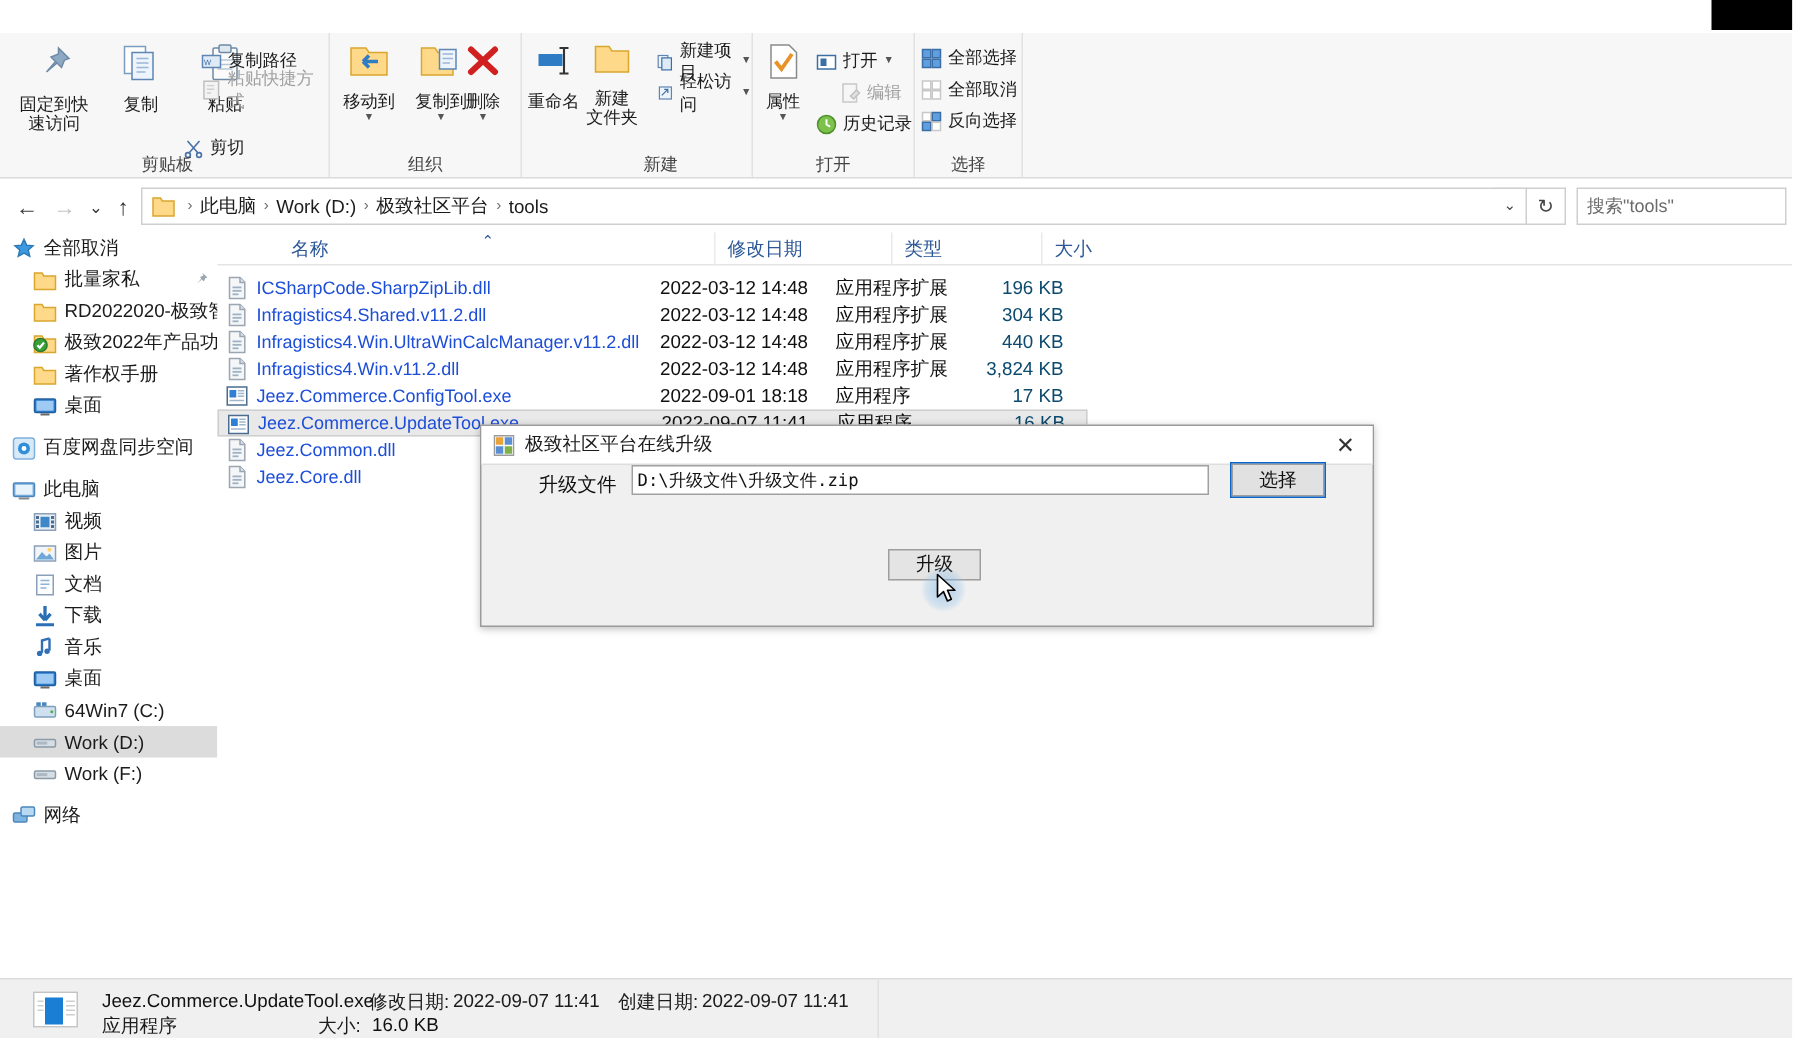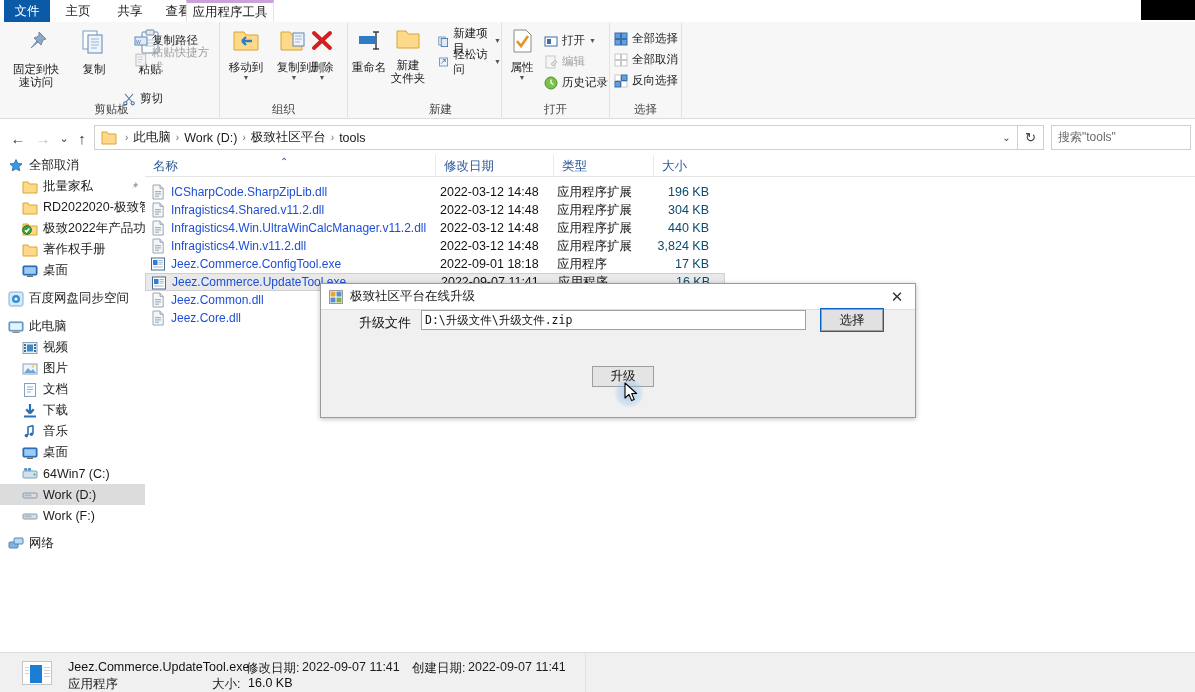--- a/index.html
+++ b/index.html
@@ -145,21 +145,21 @@
     background: #ffffff;
   }
   .colhead {
     position: absolute; left: 0; top: 0; width: 1050px; height: 22px;
     border-bottom: 1px solid #e4e4e4;
     font-size: 12.5px; color: #2b5797;
   }
   .colhead .ch {
     position: absolute; top: 0; height: 22px;
     display: flex; align-items: center; padding-left: 8px;
-    border-left: 1px solid #eaeaea; cursor: default;
+    border-left: 1px solid #eaeaea; cursor: default; margin-left: 41px;
   }
   .sortarrow {
     position: absolute; left: 135px; top: 1px; font-size: 10px; color: #2b5797;
   }
   .row {
     position: absolute; left: 0; width: 580px; height: 18px;
     display: flex; align-items: center; cursor: default;
   }
   .row.sel { background: #e9e9e9; border: 1px solid #cfcfcf; }
   .fname { position: absolute; left: 26px; font-size: 12px; color: #1d4ed8; white-space: nowrap; }
@@ -234,37 +234,20 @@
 </style>
 </head>
 <body>
 
 <div id="app">
 
   <div class="titlestrip">
     <div class="black-notch"></div>
   </div>
 
-  <div class="tabbar">
-    <div class="tab file">
-        <span>文件</span>
-      </div>
-    <div class="tab home">
-        <span>主页</span>
-      </div>
-    <div class="tab share">
-        <span>共享</span>
-      </div>
-    <div class="tab view">
-        <span>查看</span>
-      </div>
-    <div class="tab apptools">
-        <span>应用程序工具</span>
-      </div>
-  </div>
 
   <div class="ribbon">
 
     <div class="group" style="left:4px;width:216px;">
       <div class="bigbtn" style="left:4px;">
         <span class="icn">
           <svg width="28" height="28" viewBox="0 0 28 28">
               <g fill="#8ea9c4" stroke="#6e8aa6" stroke-width="1">
                 <path d="M17 4l7 7-3 1-2 5-4-4-6 7 7-6-4-4 5-2z"></path>
               </g>
@@ -428,21 +411,21 @@
         <span class="caret">▼</span>
       </div>
       <div class="smallbtn" style="left:42px;top:10px;">
         <svg width="14" height="14" viewBox="0 0 14 14">
             <rect x="1" y="3" width="12" height="9" fill="#fff" stroke="#3a6ea5"></rect>
             <rect x="3" y="5" width="4" height="5" fill="#3a6ea5"></rect>
           </svg>
         <span>打开</span>
         <span class="caret">▼</span>
       </div>
-      <div class="smallbtn dim" style="left:42px;top:31px;">
+      <div class="smallbtn dim" style="left:58px;top:31px;">
         <svg width="14" height="14" viewBox="0 0 14 14">
             <rect x="2" y="1" width="9" height="12" fill="#f6f6f6" stroke="#c8c8c8"></rect>
             <path d="M7 9l4-4 2 2-4 4z" fill="#e0e0e0" stroke="#c0c0c0"></path>
           </svg>
         <span>编辑</span>
       </div>
       <div class="smallbtn" style="left:42px;top:52px;">
         <svg width="14" height="14" viewBox="0 0 14 14">
             <circle cx="7" cy="7" r="6" fill="#7cc14a" stroke="#4e8f2a"></circle>
             <path d="M7 3.5V7l2.5 1.5" stroke="#fff" stroke-width="1.3" fill="none"></path>

